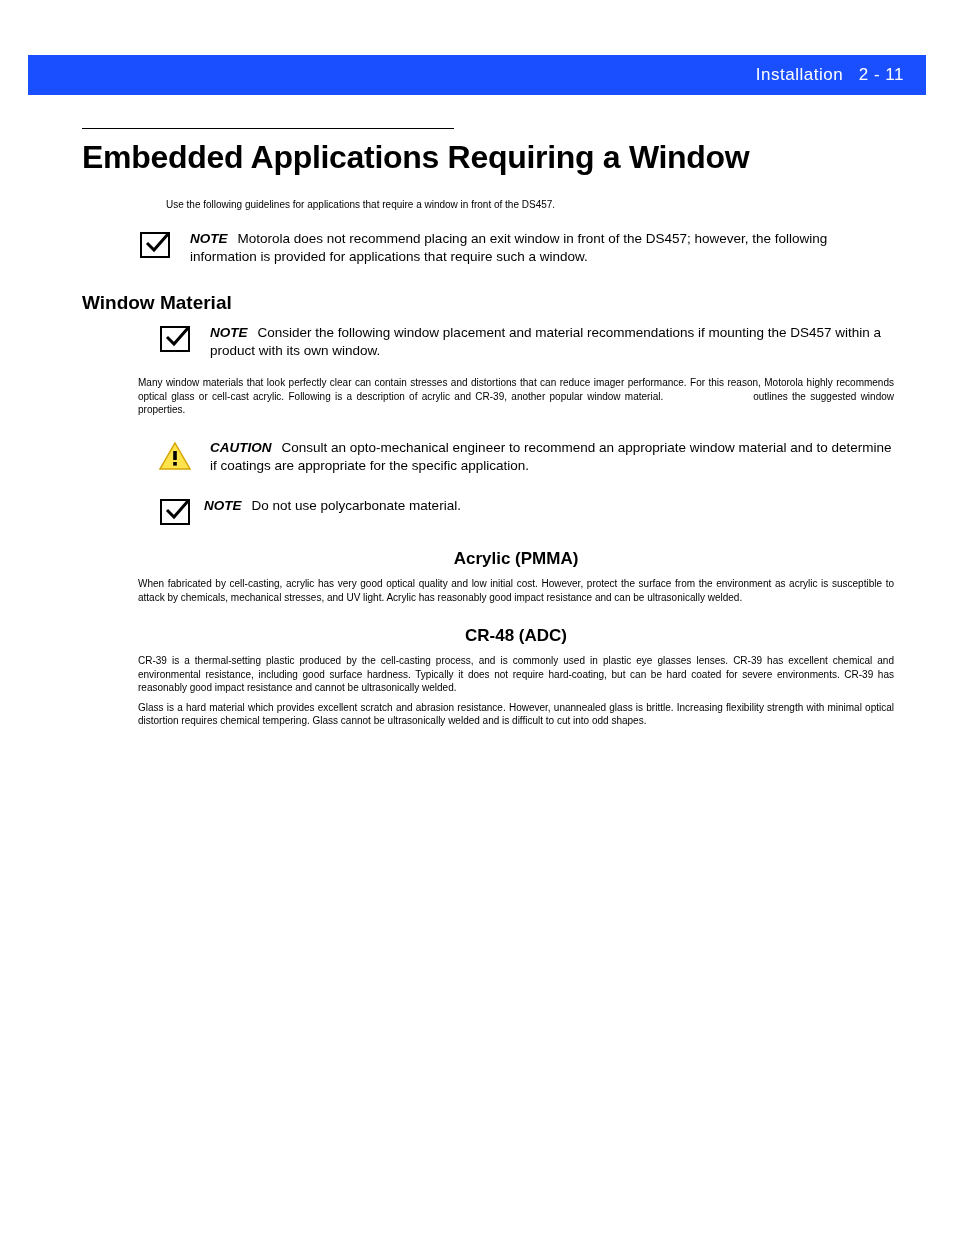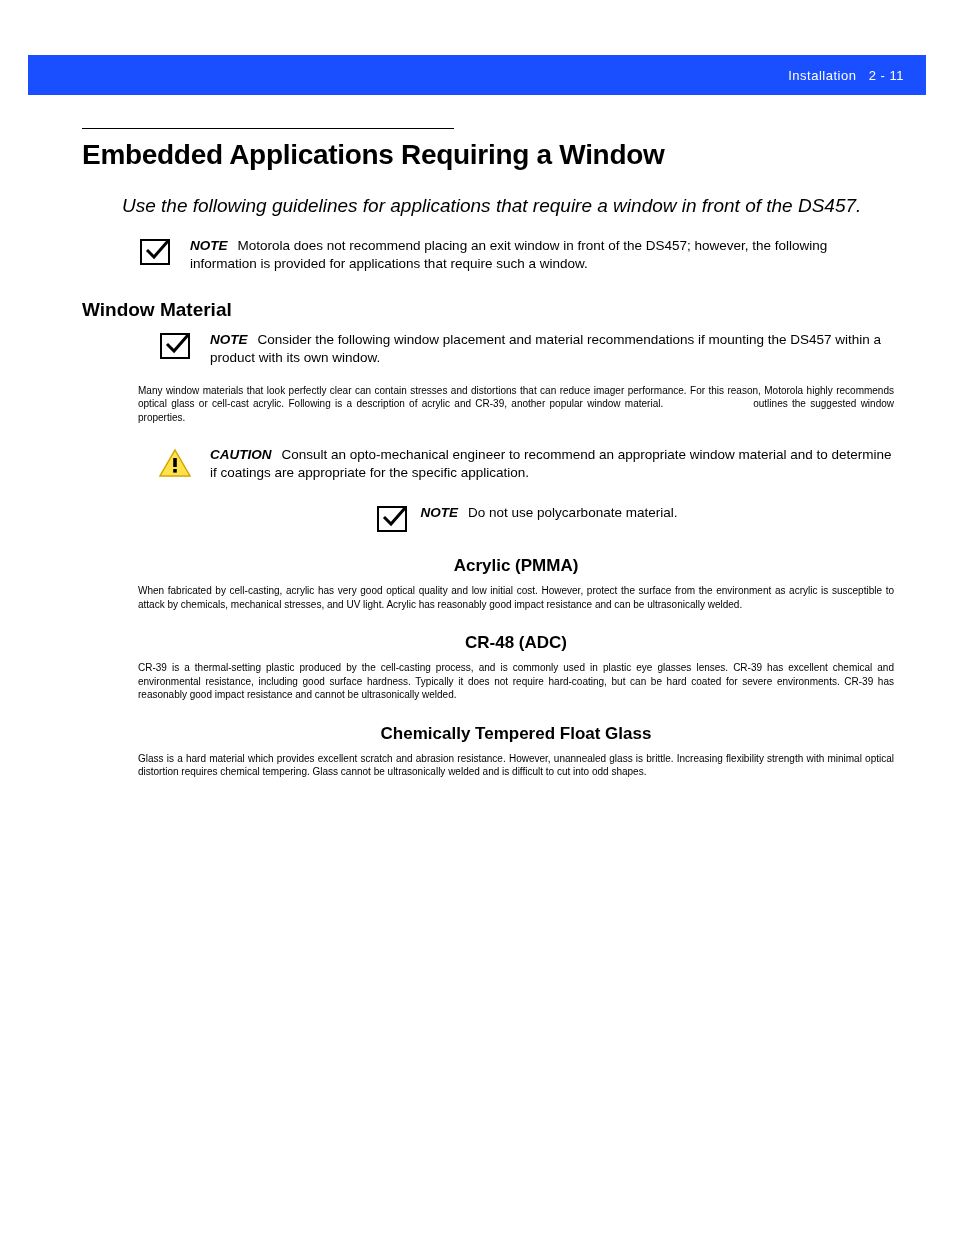--- a/index.html
+++ b/index.html
@@ -18,40 +18,40 @@
     right: 28px;
     height: 40px;
     background: #1a4fff;
     display: flex;
     align-items: center;
     justify-content: flex-end;
     padding-right: 22px;
   }
   .header-text {
     color: #fff;
-    font-size: 13px;
+    font-size: 17px;
     font-family: Arial, sans-serif;
     letter-spacing: 0.5px;
   }
   .content {
     position: absolute;
     top: 128px;
     left: 82px;
     right: 60px;
   }
   .rule {
     border-top: 1.5px solid #000;
     width: 372px;
     margin-bottom: 10px;
   }
   h1 {
     font-family: "Arial Narrow", Arial, sans-serif;
     font-stretch: condensed;
     font-weight: bold;
-    font-size: 28px;
+    font-size: 32px;
     margin-bottom: 22px;
     letter-spacing: -0.3px;
   }
   h2 {
     font-family: "Arial Narrow", Arial, sans-serif;
     font-stretch: condensed;
     font-weight: bold;
     font-size: 19px;
     margin-top: 26px;
     margin-bottom: 10px;
@@ -60,41 +60,40 @@
     font-family: "Arial Narrow", Arial, sans-serif;
     font-stretch: condensed;
     font-weight: bold;
     font-size: 17px;
     margin-top: 22px;
     margin-bottom: 8px;
     margin-left: 56px;
     text-align: center;
   }
   .intro {
-    margin-left: 40px;
-    font-size: 19px;
+    margin-left: 84px;
+    font-size: 10px;
     line-height: 1.35;
     margin-bottom: 18px;
-    font-style: italic;
   }
   .body-para {
     margin-left: 56px;
     font-size: 10px;
     line-height: 1.35;
     margin-bottom: 6px;
     text-align: justify;
   }
   .callout {
     display: flex;
     align-items: flex-start;
     margin-left: 56px;
     margin-bottom: 16px;
     gap: 18px;
   }
-  .callout.shallow { margin-left: 76px; justify-content: center; }
+  .callout.shallow { margin-left: 76px; }
   .callout .icon-box {
     flex: 0 0 auto;
     width: 34px;
     display: flex;
     justify-content: center;
     padding-top: 2px;
   }
   .check-box {
     width: 30px;
     height: 26px;
@@ -187,15 +186,14 @@
       <span class="callout-label">NOTE</span><span>Do not use polycarbonate material.</span>
     </div>
   </div>
 
   <h3>Acrylic (PMMA)</h3>
   <p class="body-para">When fabricated by cell-casting, acrylic has very good optical quality and low initial cost. However, protect the surface from the environment as acrylic is susceptible to attack by chemicals, mechanical stresses, and UV light. Acrylic has reasonably good impact resistance and can be ultrasonically welded.</p>
 
   <h3>CR-48 (ADC)</h3>
   <p class="body-para">CR-39 is a thermal-setting plastic produced by the cell-casting process, and is commonly used in plastic eye glasses lenses. CR-39 has excellent chemical and environmental resistance, including good surface hardness. Typically it does not require hard-coating, but can be hard coated for severe environments. CR-39 has reasonably good impact resistance and cannot be ultrasonically welded.</p>
 
-  <h3>Chemically Tempered Float Glass</h3>
   <p class="body-para">Glass is a hard material which provides excellent scratch and abrasion resistance. However, unannealed glass is brittle. Increasing flexibility strength with minimal optical distortion requires chemical tempering. Glass cannot be ultrasonically welded and is difficult to cut into odd shapes.</p>
 </div>
 
 </body></html>

